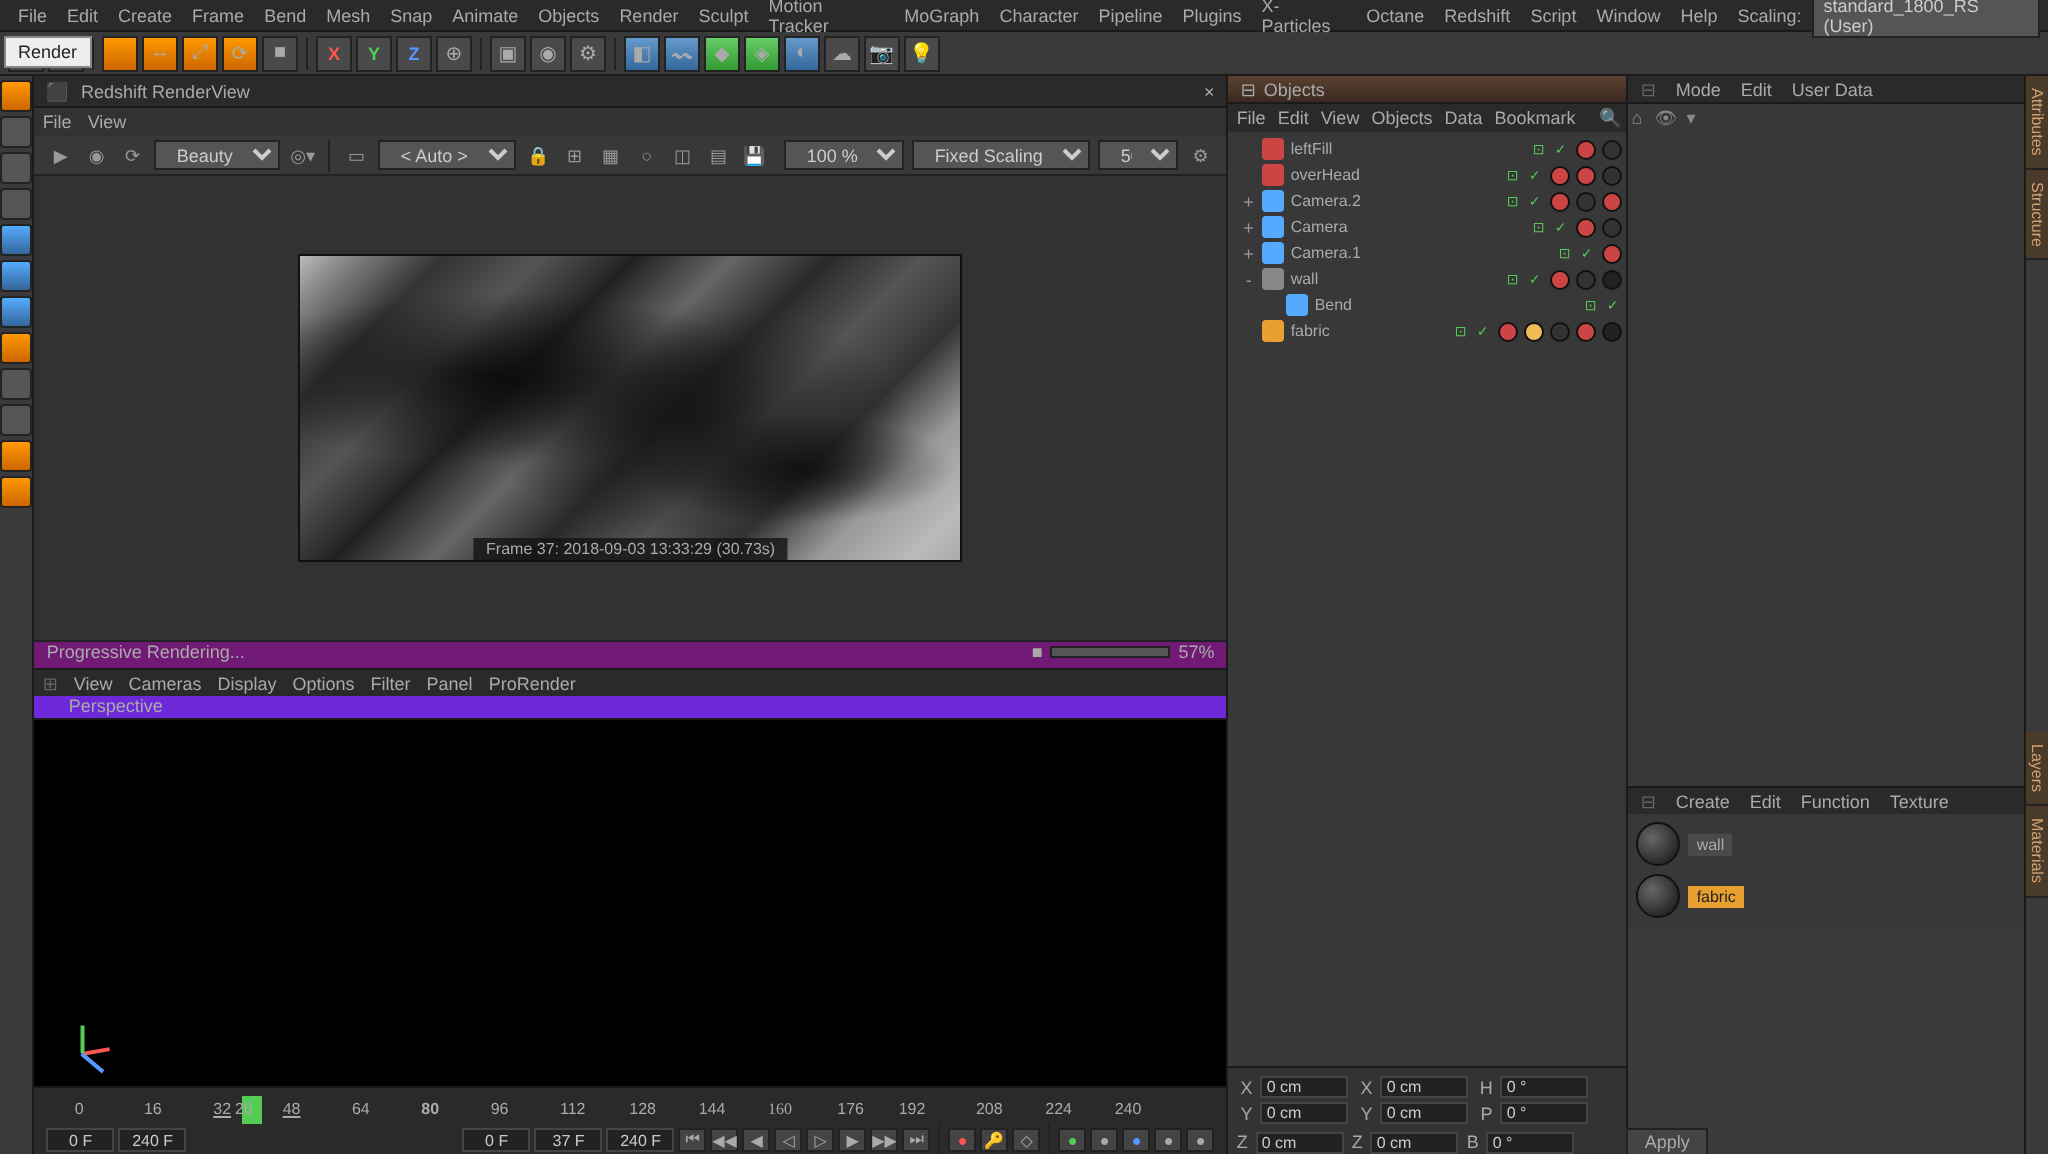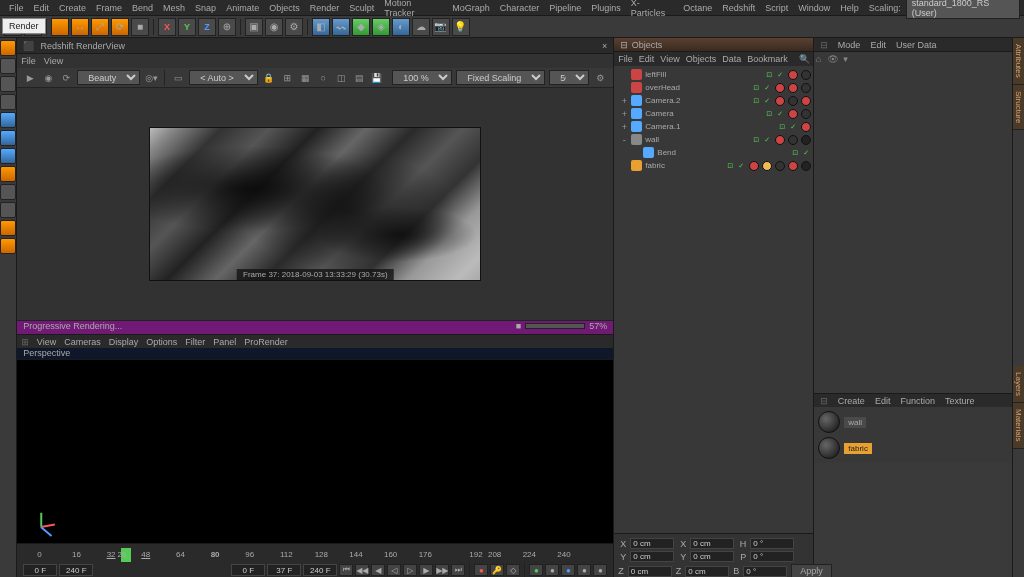--- a/index.html
+++ b/index.html
@@ -32,21 +32,21 @@
 .rv-toolbar .spacer { flex:1; }
 .render-area { height:232px; background:#323232; display:flex; align-items:center; justify-content:center; position:relative; }
 .render-img { width:332px; height:154px; background:linear-gradient(135deg, #bbb 0%, #888 5%, #333 15%, #555 25%, #222 35%, #666 45%, #2a2a2a 55%, #555 65%, #333 75%, #999 85%, #bbb 95%, #aaa 100%); position:relative; border:1px solid #111; overflow:hidden; }
 .render-img::before { content:''; position:absolute; inset:0; background: radial-gradient(ellipse 60% 40% at 30% 40%, rgba(10,10,10,0.9), transparent 70%), radial-gradient(ellipse 50% 60% at 60% 55%, rgba(20,20,20,0.85), transparent 65%), radial-gradient(ellipse 40% 30% at 75% 70%, rgba(0,0,0,0.7), transparent 60%); }
 .frame-label { position:absolute; bottom:0; left:50%; transform:translateX(-50%); background:rgba(20,20,20,0.8); padding:1px 6px; font-size:8px; }
 .tooltip { position:absolute; background:#eee; color:#222; padding:2px 6px; border:1px solid #888; font-size:9px; z-index:10; }
 .prog-bar { background:#701a75; height:14px; display:flex; align-items:flex-start; padding:0 6px; border-top:1px solid #222; }
 .prog-bar .prog { margin-left:auto; display:flex; align-items:center; gap:4px; }
 .prog-bar .prog-track { width:60px; height:6px; background:#555; border:1px solid #222; }
 .vp-menu { background:#2a2a2a; height:14px; display:flex; align-items:center; padding:0 4px; gap:8px; border-top:1px solid #1a1a1a; }
-.vp-label { background:#0f172a; height:12px; padding:0 6px; border-bottom:1px solid #1a1a1a; }
+.vp-label { background:#6d28d9; height:12px; padding:0 17px; border-bottom:1px solid #1a1a1a; }
 .viewport { flex:1; background:#000; display:flex; position:relative; }
 .vp-side { width:128px; background:#000; }
 .vp-mesh { flex:1; background:#4a4a4a; position:relative; overflow:hidden; }
 .wire { position:absolute; inset:0; opacity:0.5; }
 .vp-axis { position:absolute; bottom:6px; left:6px; width:36px; height:36px; }
 .vp-axis .ax { position:absolute; width:14px; height:1.5px; left:18px; bottom:10px; transform-origin:left center; }
 .vp-grid { position:absolute; bottom:4px; right:8px; font-size:8px; color:#ccc; background:rgba(0,0,0,0.4); padding:1px 4px; }
 .timeline { background:#2a2a2a; height:34px; border-top:1px solid #1a1a1a; }
 .tl-ruler { height:18px; position:relative; display:flex; align-items:flex-end; padding:0 20px; }
 .tl-tick { position:absolute; font-size:8px; bottom:3px; }
@@ -64,21 +64,21 @@
 .obj-row { height:13px; display:flex; align-items:center; gap:3px; padding-left:4px; }
 .obj-row .exp { width:8px; text-align:center; color:#999; cursor:pointer; }
 .obj-row .oicon { width:11px; height:11px; border-radius:2px; }
 .obj-row .oname { margin-right:auto; font-size:8px; }
 .obj-row .tag { width:10px; height:10px; border-radius:5px; border:1px solid #111; }
 .obj-row .chk { width:8px; height:8px; font-size:7px; color:#5c5; }
 .coord-panel { height:44px; background:#333; border-top:1px solid #1a1a1a; padding:4px; font-size:8px; }
 .coord-row { display:flex; gap:4px; margin-bottom:2px; align-items:center; }
 .coord-row .cinp { background:#222; border:1px solid #444; width:44px; height:11px; color:#ccc; font-size:8px; padding:0 2px; }
 .coord-row .clab { width:8px; text-align:right; }
-.apply-btn { background:#444; border:1px solid #222; padding:1px 8px; cursor:pointer; }
+.apply-btn { background:#444; border:1px solid #222; padding:1px 8px; cursor:pointer;margin-left:22px; }
 .attr { flex:1; display:flex; flex-direction:column; }
 .attr-menu { background:#2a2a2a; height:14px; display:flex; align-items:center; padding:0 6px; gap:10px; font-size:9px; border-bottom:1px solid #1a1a1a; }
 .attr-body { flex:1; background:#383838; }
 .mat-panel { height:184px; border-top:1px solid #1a1a1a; }
 .mat-menu { background:#2a2a2a; height:13px; display:flex; align-items:center; padding:0 6px; gap:10px; font-size:8px; }
 .mat-body { background:#383838; padding:4px; display:flex; flex-direction:column; gap:4px; }
 .mat-item { display:flex; align-items:center; gap:4px; }
 .mat-ball { width:22px; height:22px; border-radius:11px; background:radial-gradient(circle at 35% 35%, #666, #111); border:1px solid #111; }
 .mat-name { background:#4a4a4a; padding:1px 4px; font-size:8px; }
 .mat-name.sel { background:#e8a030; color:#222; }
@@ -243,23 +243,23 @@
           <div class="tl-tick" style="left: 54.6667px;">16</div>
           <div class="tl-tick" style="left: 89.3333px; text-decoration: underline;">32</div>
           <div class="tl-tick" style="left: 100.167px;">26</div>
           <div class="tl-tick" style="left: 124px; text-decoration: underline;">48</div>
           <div class="tl-tick" style="left: 158.667px;">64</div>
           <div class="tl-tick" style="left: 193.333px; font-weight: bold;">80</div>
           <div class="tl-tick" style="left: 228px;">96</div>
           <div class="tl-tick" style="left: 262.667px;">112</div>
           <div class="tl-tick" style="left: 297.333px;">128</div>
           <div class="tl-tick" style="left: 332px;">144</div>
-          <div class="tl-tick" style="left: 366.667px;">160</div>
+          <div class="tl-tick" style="left: 366.667px; font-family: Liberation Serif, serif;">160</div>
           <div class="tl-tick" style="left: 401.333px;">176</div>
-          <div class="tl-tick" style="left: 452px;">192</div>
+          <div class="tl-tick" style="left: 432px;">192</div>
           <div class="tl-tick" style="left: 470.667px;">208</div>
           <div class="tl-tick" style="left: 505.333px;">224</div>
           <div class="tl-tick" style="left: 540px;">240</div>
         </div>
       <div class="tl-controls">
         <input class="inp" value="0 F" style="">
         <input class="inp" value="240 F" style="">
         <div style="flex:1"></div>
         <input class="inp" value="0 F" style="">
         <input class="inp" value="37 F" style="">

